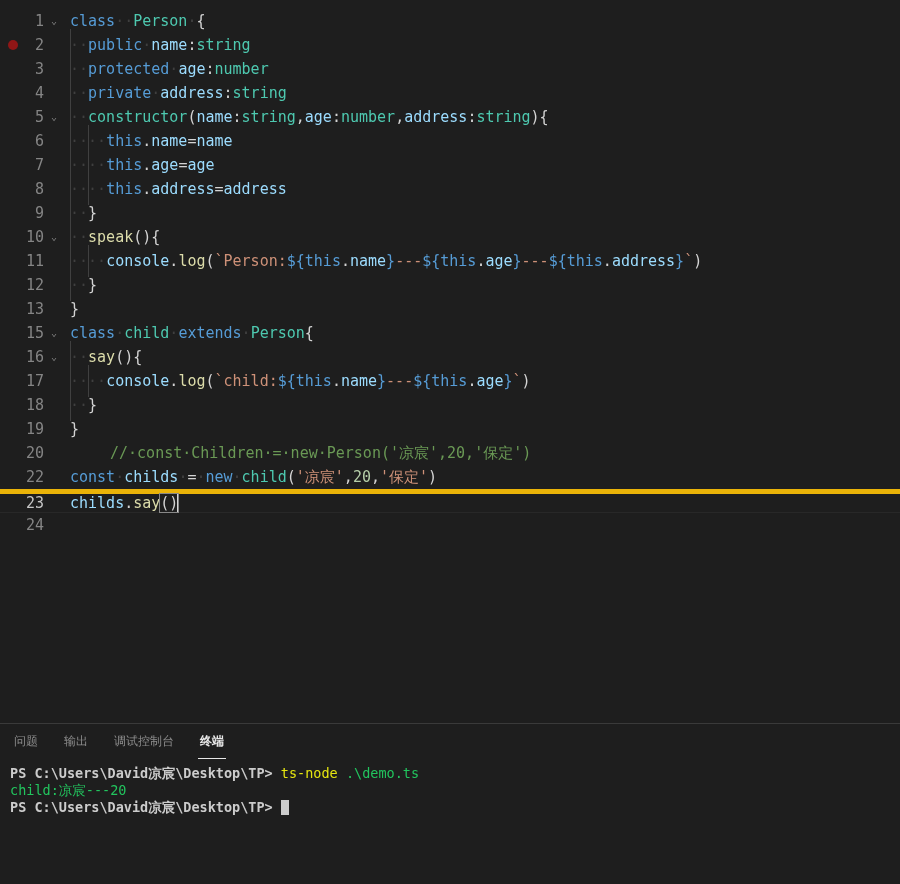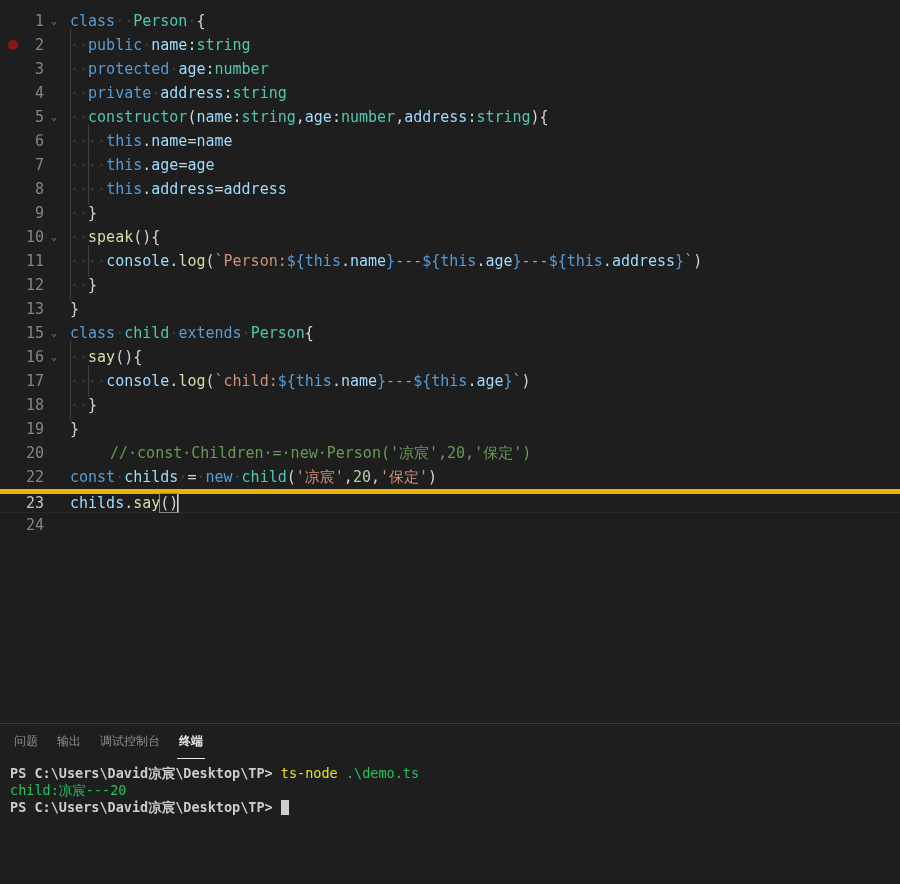--- a/index.html
+++ b/index.html
@@ -162,21 +162,21 @@
     display: flex;
     flex-direction: column;
     min-height: 0;
   }
 
   .panel-tabs {
     height: 35px;
     display: flex;
     align-items: center;
     padding-left: 12px;
-    gap: 15px;
+    gap: 22px;
     flex: 0 0 auto;
   }
 
   .ptab {
     font-family: "DejaVu Sans", "Liberation Sans", sans-serif;
     font-size: 12px;
     color: #8d8d8d;
     height: 35px;
     line-height: 35px;
     position: relative;

